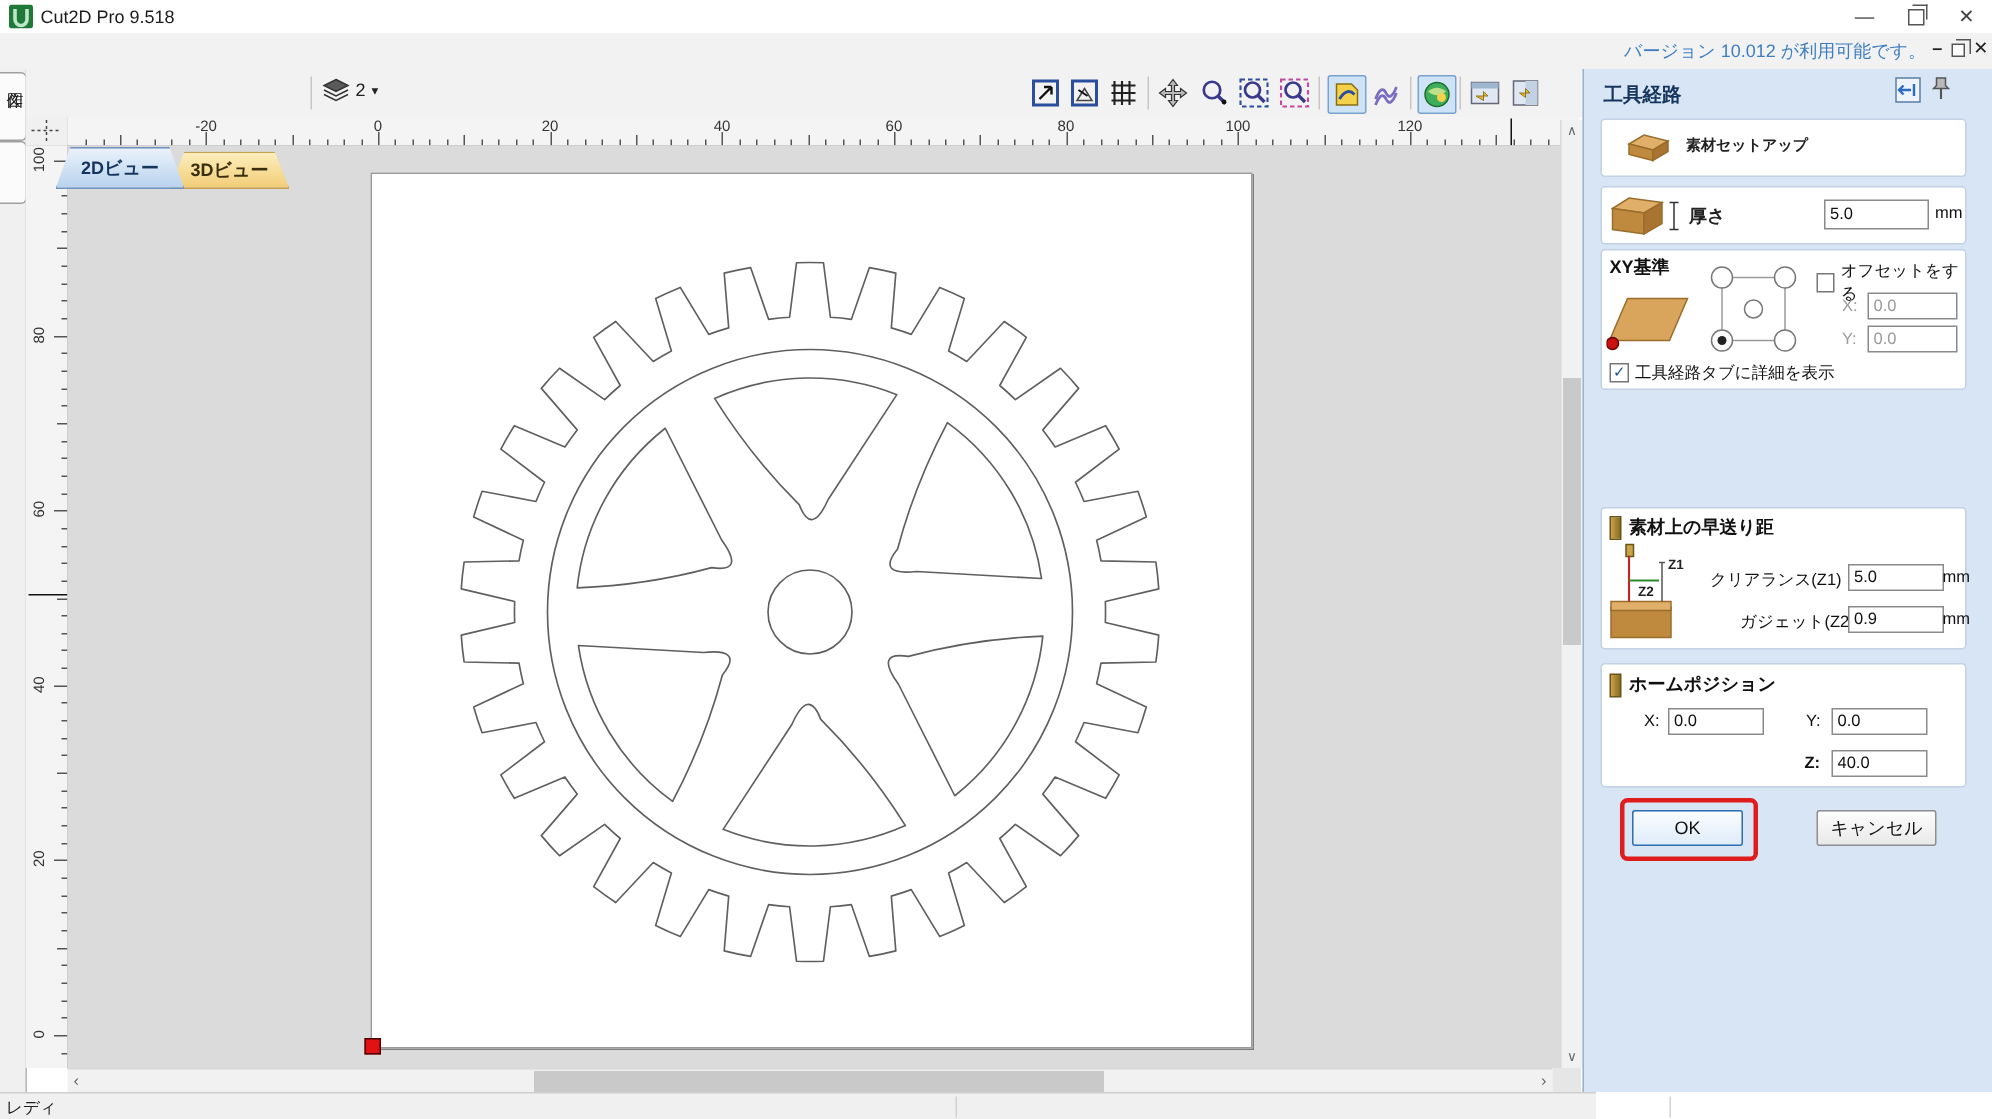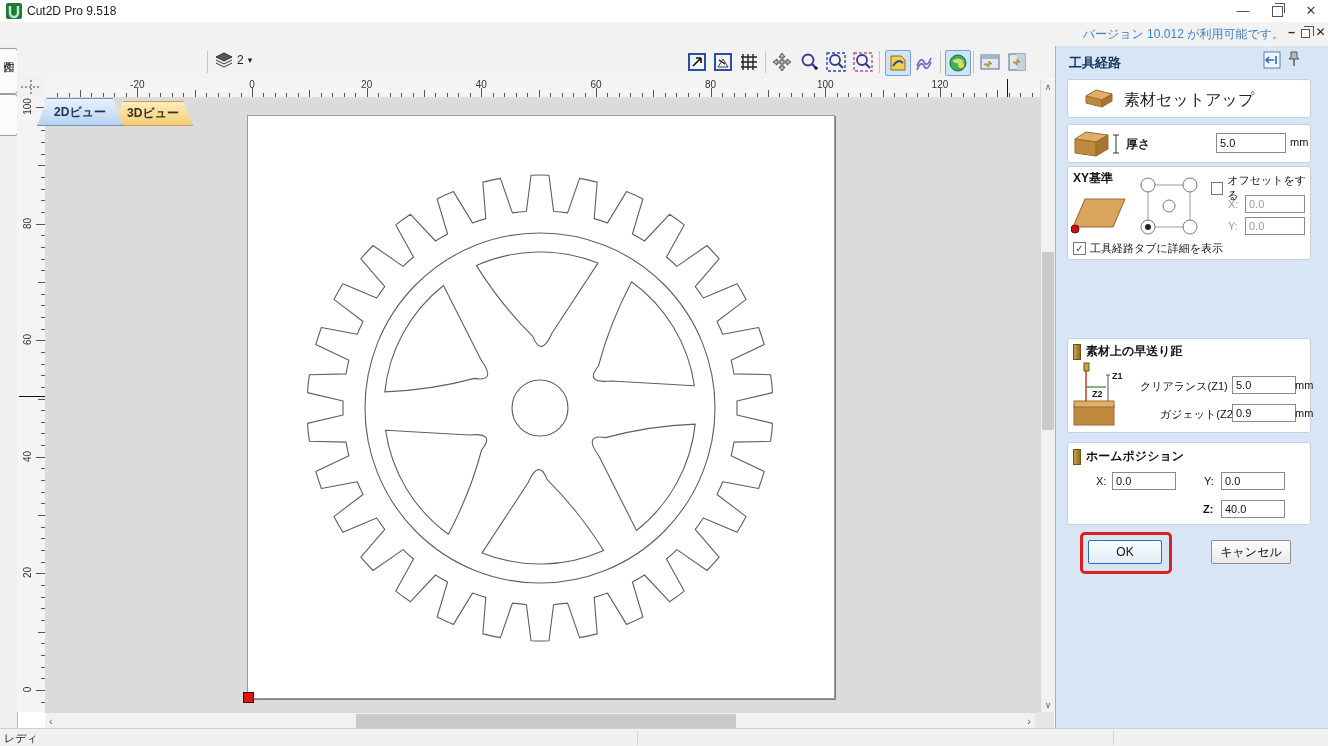--- a/index.html
+++ b/index.html
@@ -68,21 +68,21 @@
   .rdot.on:after{content:"";position:absolute;left:2px;top:2px;width:5px;height:5px;border-radius:50%;background:#222;}
   .check{position:absolute;display:flex;align-items:center;gap:4px;font-size:11px;color:#111;}
   .cbox{width:11px;height:11px;border:1px solid #777;background:#fff;font-size:10px;line-height:11px;text-align:center;color:#1a4f8b;}
   .btn{position:absolute;height:22px;display:flex;align-items:center;justify-content:center;font-size:12px;color:#111;
        background:linear-gradient(#fdfdfd,#e9e9e9);border:1px solid #8f8f8f;border-radius:2px;}
   #ok-btn{left:32px;top:494px;width:72px;border:1px solid #2f6fad;background:linear-gradient(#fbfdff,#dfecf9);}
   #ok-annotation{left:24px;top:486px;width:86px;height:36px;border:3px solid #e01d1d;border-radius:5px;z-index:9;pointer-events:none;}
   #cancel-btn{left:155px;top:494px;width:78px;}
   .bit-ico{width:6px;height:14px;background:linear-gradient(90deg,#caa24a,#8a6d22);border:1px solid #6b5416;}
   
-  #statusbar{left:0;top:728px;width:1328px;height:18px;background:#f0f0f0;border-top:1px solid #cfcfcf;font-size:11px;color:#222;}
+  #statusbar{left:0;top:728px;width:1064px;height:18px;background:#f0f0f0;border-top:1px solid #cfcfcf;font-size:11px;color:#222;}
   #left-strip{left:0;top:46px;width:17px;height:682px;background:#f0f0f0;border-right:1px solid #b5b5b5;}
   .ssep{position:absolute;top:2px;width:1px;height:14px;background:#d2d2d2;}
 </style>
 </head>
 <body>
 
 <div id="root">
 
   <div id="titlebar" class="abs">
     <svg class="abs" style="left:6px;top:3px" width="16" height="16">
@@ -411,21 +411,21 @@
       <path d="M3 1 h6 v5 l2 2 H1 l2 -2 Z" fill="#b9b9b9" stroke="#555"></path>
       <line x1="6" y1="8" x2="6" y2="15" stroke="#555" stroke-width="1.4"></line>
     </svg>
 
     <div class="card" style="top:33px;height:37px;">
       <svg class="abs" style="left:16px;top:8px" width="30" height="21">
         <path d="M2 8 L12 2 L28 6 L18 12 Z" fill="#e0b06a" stroke="#9a6d2c"></path>
         <path d="M2 8 L18 12 V19 L2 15 Z" fill="#c08a3e" stroke="#9a6d2c"></path>
         <path d="M18 12 L28 6 V13 L18 19 Z" fill="#a97430" stroke="#9a6d2c"></path>
       </svg>
-      <div class="abs" style="left:56px;top:10px;font-weight:normal;font-size:16px">素材セットアップ</div>
+      <div class="abs" style="left:56px;top:10px;font-weight:bold;font-size:10px">素材セットアップ</div>
     </div>
 
     <div class="card" style="top:78px;height:37px;">
       <svg class="abs" style="left:6px;top:4px" width="46" height="29">
         <path d="M1 10 L12 3 L34 6 L22 13 Z" fill="#e0b06a" stroke="#9a6d2c"></path>
         <path d="M1 10 L22 13 V27 L1 24 Z" fill="#c08a3e" stroke="#9a6d2c"></path>
         <path d="M22 13 L34 6 V20 L22 27 Z" fill="#a97430" stroke="#9a6d2c"></path>
         <path d="M39 6 h6 M42 6 v18 M39 24 h6" stroke="#333" fill="none"></path>
       </svg>
       <div class="abs" style="left:58px;top:11px;font-weight:bold;font-size:12px">厚さ</div>

